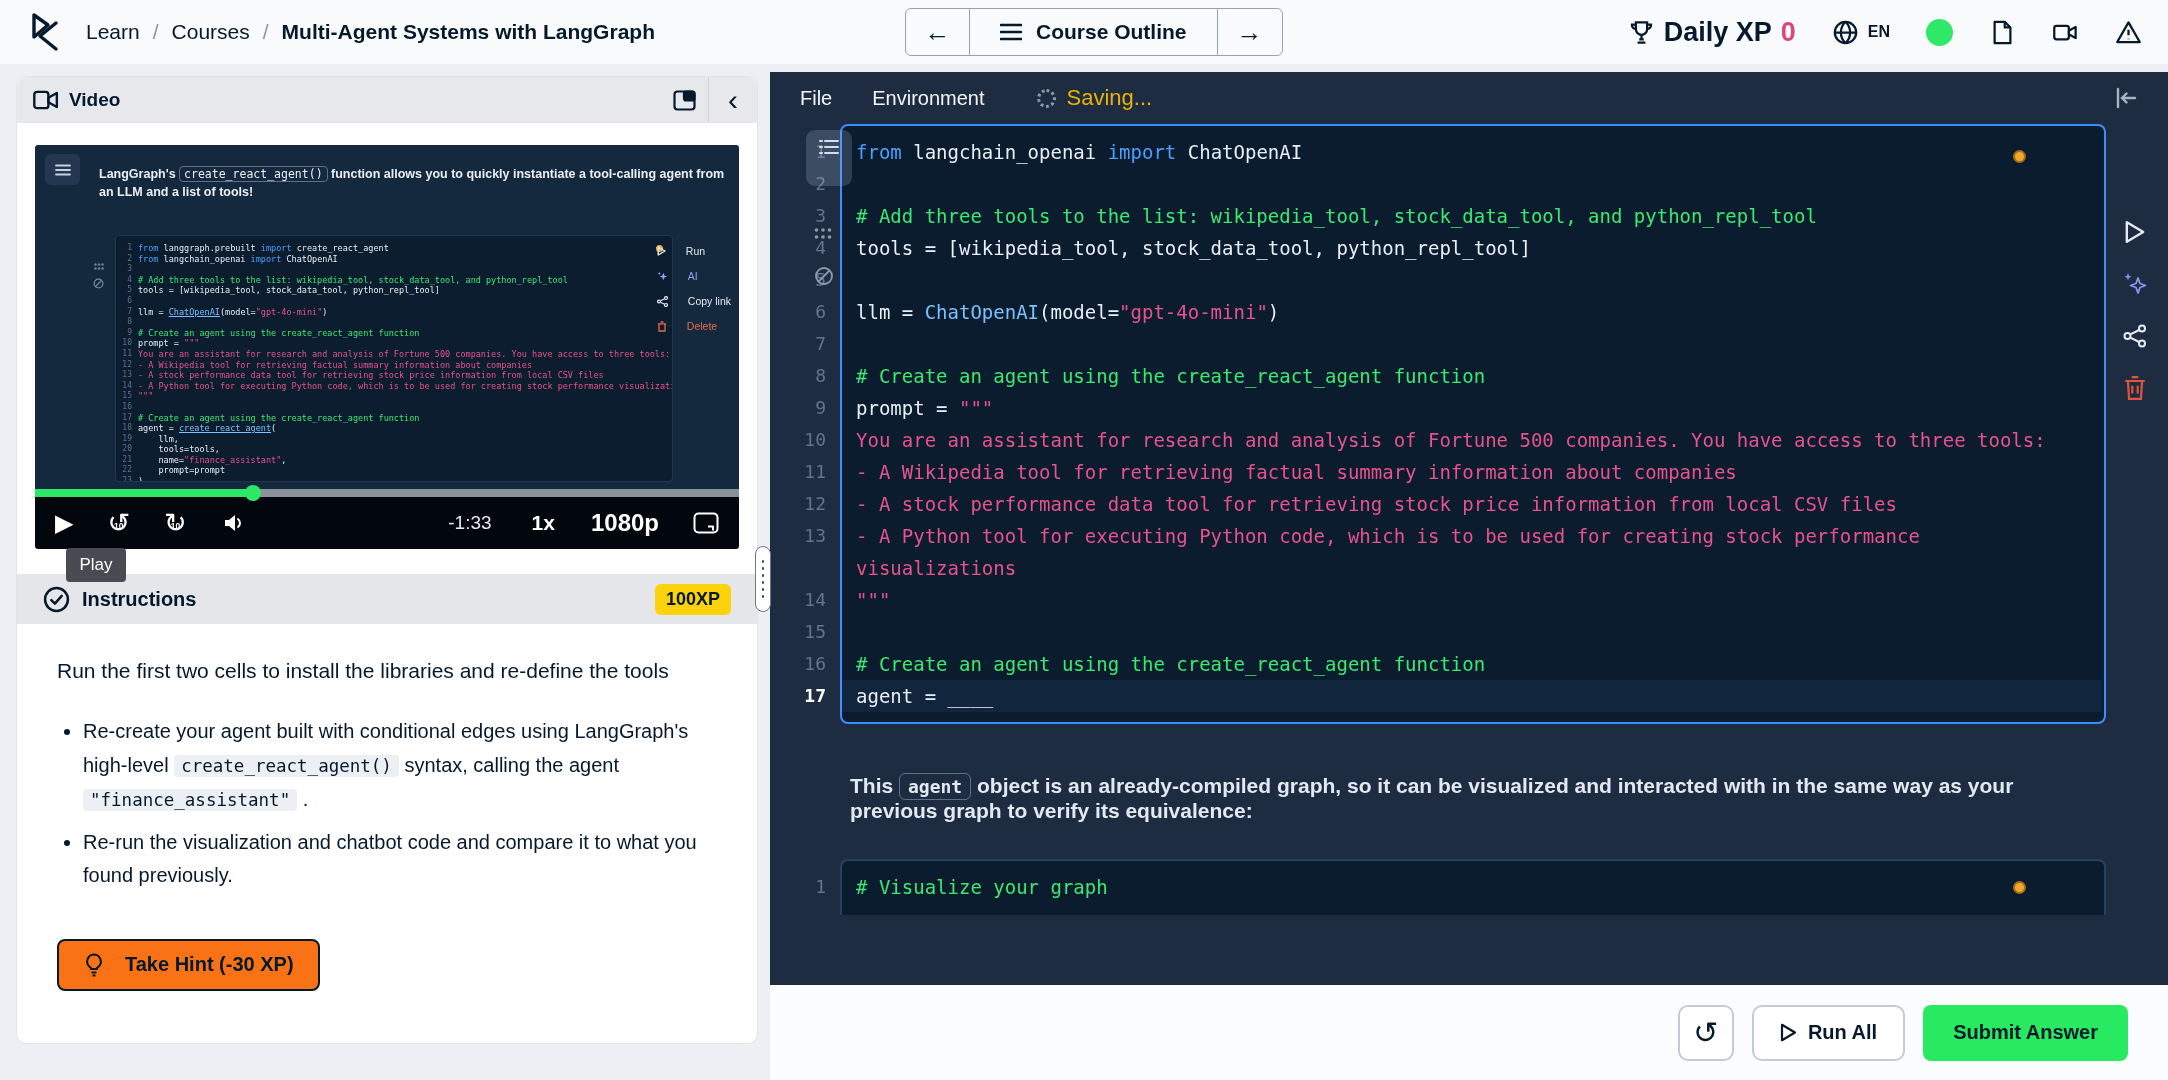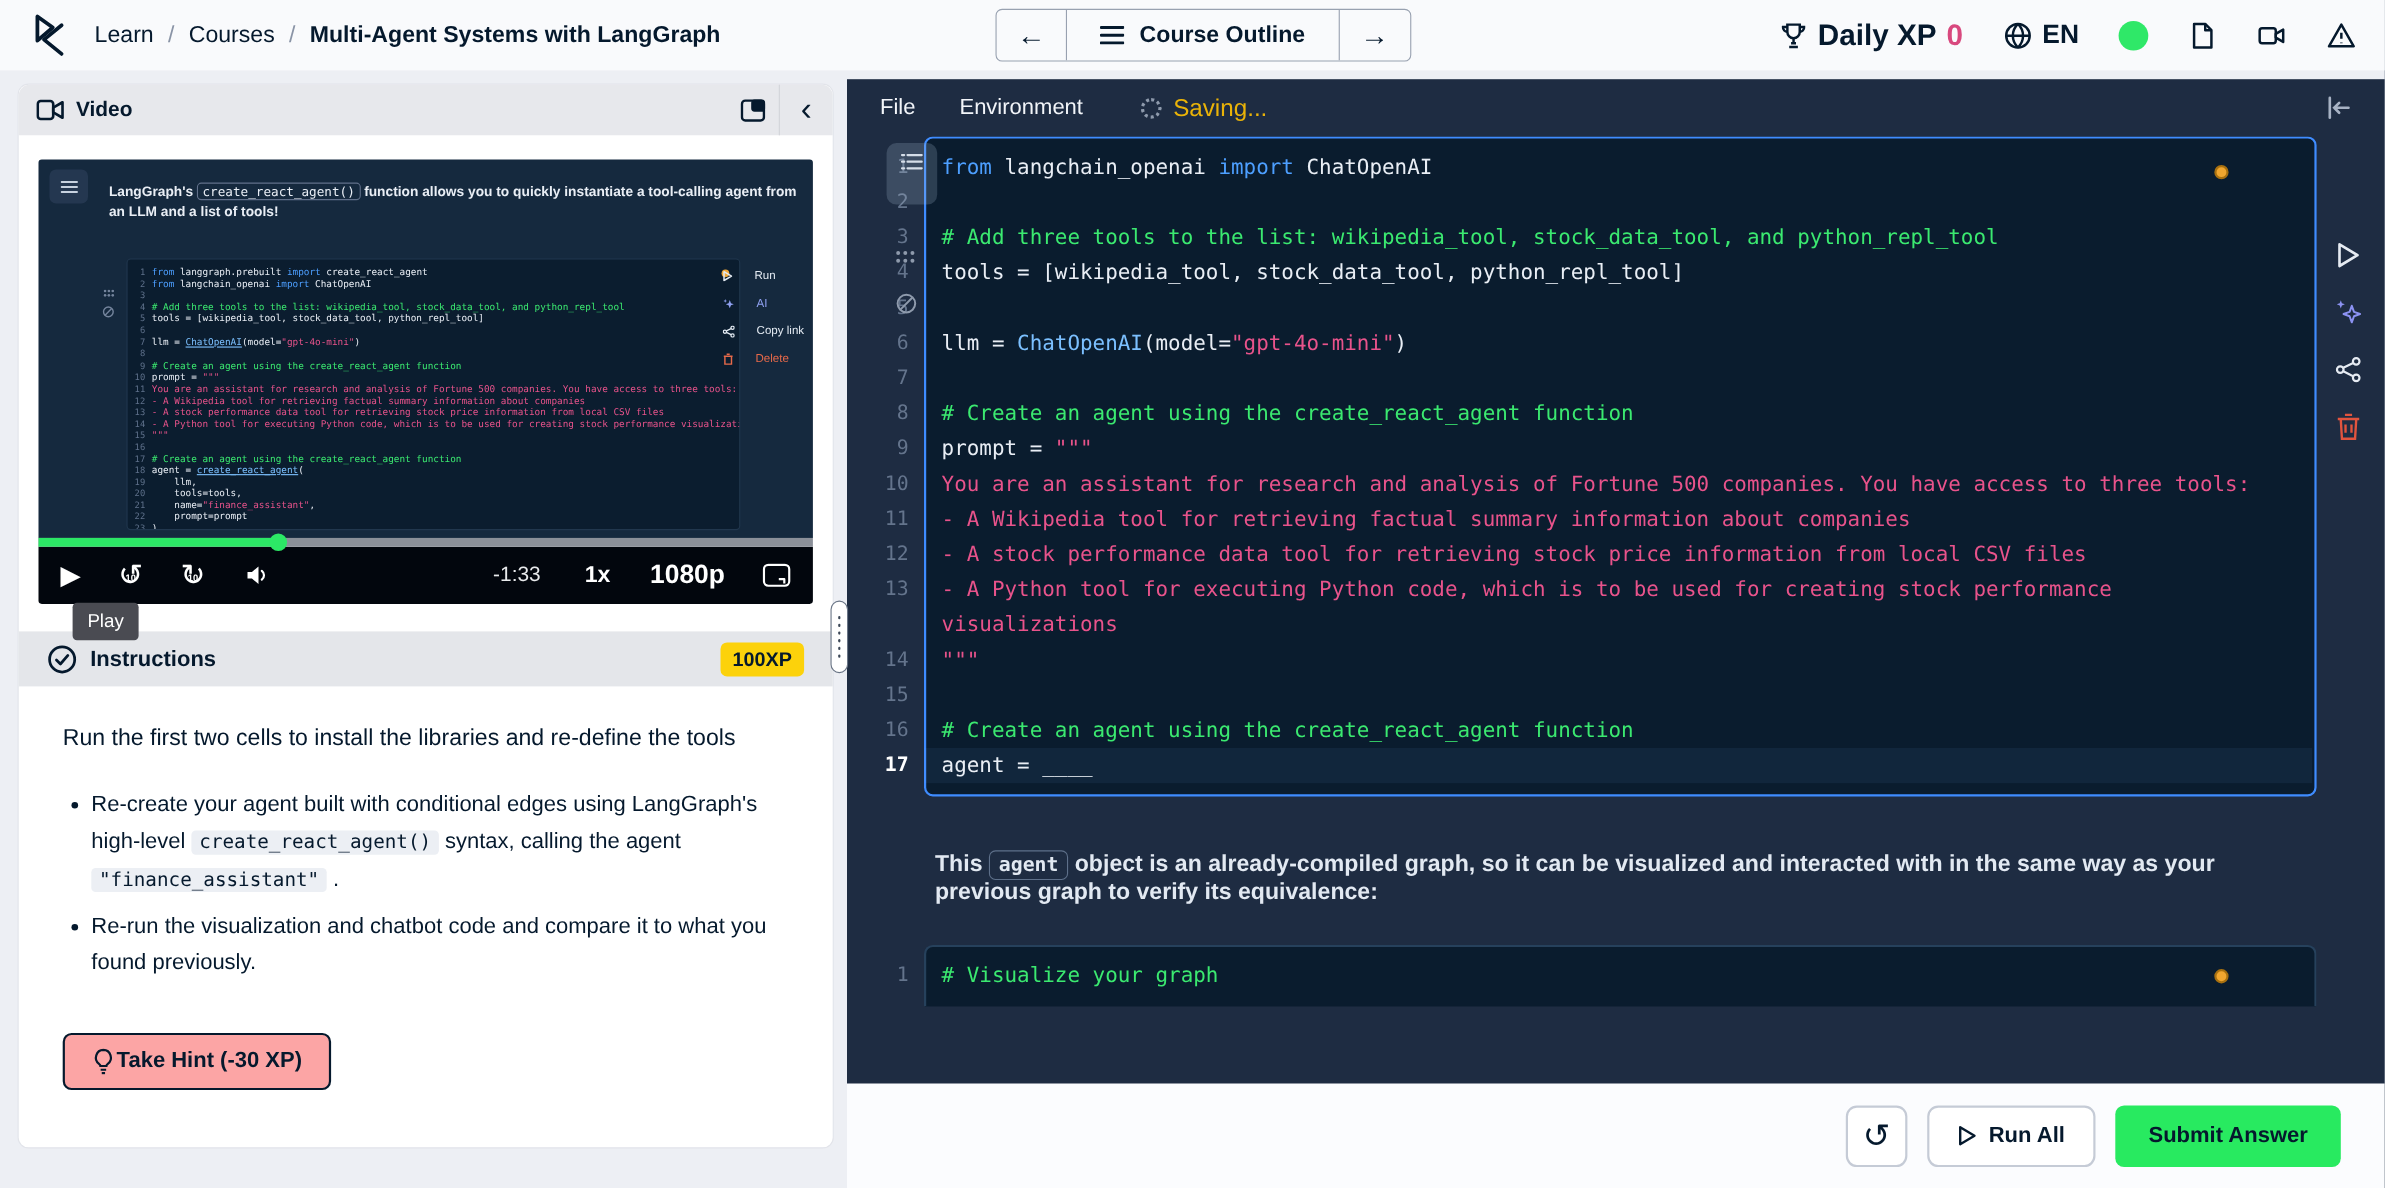--- a/index.html
+++ b/index.html
@@ -14,21 +14,21 @@
   .crumb { color:#05192D; font-weight:400; }
   .crumb-sep { color:#8A94A6; margin:0 13px; }
   .crumb-current { font-weight:700; }
   .outline-group { position:absolute; left:905px; top:8px; height:48px; display:flex; border:1px solid #98A1B0; border-radius:6px; background:#F9FAFC; overflow:hidden; }
   .outline-group .nav-arrow-btn { width:64px; display:flex; align-items:center; justify-content:center; font-size:26px; color:#05192D; cursor:pointer; }
   .outline-group .nav-arrow-btn:first-child { border-right:1px solid #98A1B0; }
   .outline-mid { display:flex; align-items:center; gap:14px; padding:0 30px; font-size:21px; font-weight:700; border-right:1px solid #98A1B0; }
   .nav-right { margin-left:auto; display:flex; align-items:center; gap:36px; }
   .xp-group { display:flex; align-items:center; gap:9px; font-size:27px; font-weight:700; }
   .xp-value { color:#D8487E; font-weight:700; }
-  .lang-group { display:flex; align-items:center; gap:9px; font-size:24px; font-weight:700; }
+  .lang-group { display:flex; align-items:center; gap:9px; font-size:16px; font-weight:700; }
   .status-dot { width:27px; height:27px; border-radius:50%; background:#2FE868; }
   .nav-icon { width:27px; height:27px; }
 
   
   .left-card { position:absolute; left:16px; top:76px; width:742px; height:968px; background:#FFFFFF; border:1px solid #E2E4EA; border-radius:10px; }
   .panel-header { height:46px; background:#E7E8EC; border-radius:10px 10px 0 0; display:flex; align-items:center; padding-left:16px; font-size:19px; font-weight:700; }
   .panel-header .ph-title { margin-left:10px; }
   .ph-right { margin-left:auto; display:flex; align-items:stretch; height:100%; }
   .ph-btn { width:48px; display:flex; align-items:center; justify-content:center; cursor:pointer; }
   .ph-div { width:1px; background:#D2D4DA; }
@@ -68,21 +68,21 @@
   .play-tooltip { position:absolute; left:49px; top:471px; width:60px; height:34px; background:#4A4B52; border-radius:4px; color:#FFFFFF; font-size:17px; display:flex; align-items:center; justify-content:center; z-index:6; }
 
   .instructions-bar { margin-top:25px; height:50px; background:#E4E6EA; display:flex; align-items:center; padding:0 26px; }
   .instructions-title { margin-left:12px; font-size:20px; font-weight:700; }
   .xp-badge { margin-left:auto; background:#FCD20B; border-radius:6px; padding:5px 11px; font-size:18px; font-weight:800; }
   .instructions-body { padding:30px 40px 0 40px; }
   .instructions-heading { font-size:21px; font-weight:400; line-height:33px; width:648px; }
   .instructions-list { margin-top:28px; padding-left:26px; width:660px; }
   .instructions-list li { font-size:20px; line-height:33.5px; margin-bottom:8px; }
   .chip-light { font-family:"DejaVu Sans Mono",monospace; font-size:17.5px; background:#ECEFF4; border-radius:4px; padding:1px 7px; }
-  .hint-button { margin-top:38px; display:inline-flex; align-items:center; gap:1px; height:52px; padding:0 24px; border:2px solid #05192D; border-radius:8px; background:#fca5a5; font-size:20px; font-weight:700; cursor:pointer; font-family:inherit; color:#05192D; }
+  .hint-button { margin-top:38px; display:inline-flex; align-items:center; gap:20px; height:52px; padding:0 24px; border:2px solid #05192D; border-radius:8px; background:#f97316; font-size:20px; font-weight:700; cursor:pointer; font-family:inherit; color:#05192D; }
 
   .drag-handle { position:absolute; left:755px; top:546px; width:16px; height:66px; background:#FFFFFF; border:1.5px solid #6A7586; border-radius:9px; display:flex; align-items:center; justify-content:center; z-index:4; cursor:col-resize; }
   .drag-dots { display:flex; flex-direction:column; gap:4.5px; }
   .drag-dots i { width:2.5px; height:2.5px; border-radius:50%; background:#3B4656; }
 
   
   .right-panel { position:absolute; left:770px; top:72px; right:0; bottom:0; background:#1E2C42; }
   .editor-menubar { height:52px; display:flex; align-items:center; padding:0 30px; }
   .menu-item { font-size:20px; font-weight:500; color:#F2F5F9; margin-right:40px; cursor:pointer; }
   .saving-group { display:flex; align-items:center; gap:11px; margin-left:12px; }

